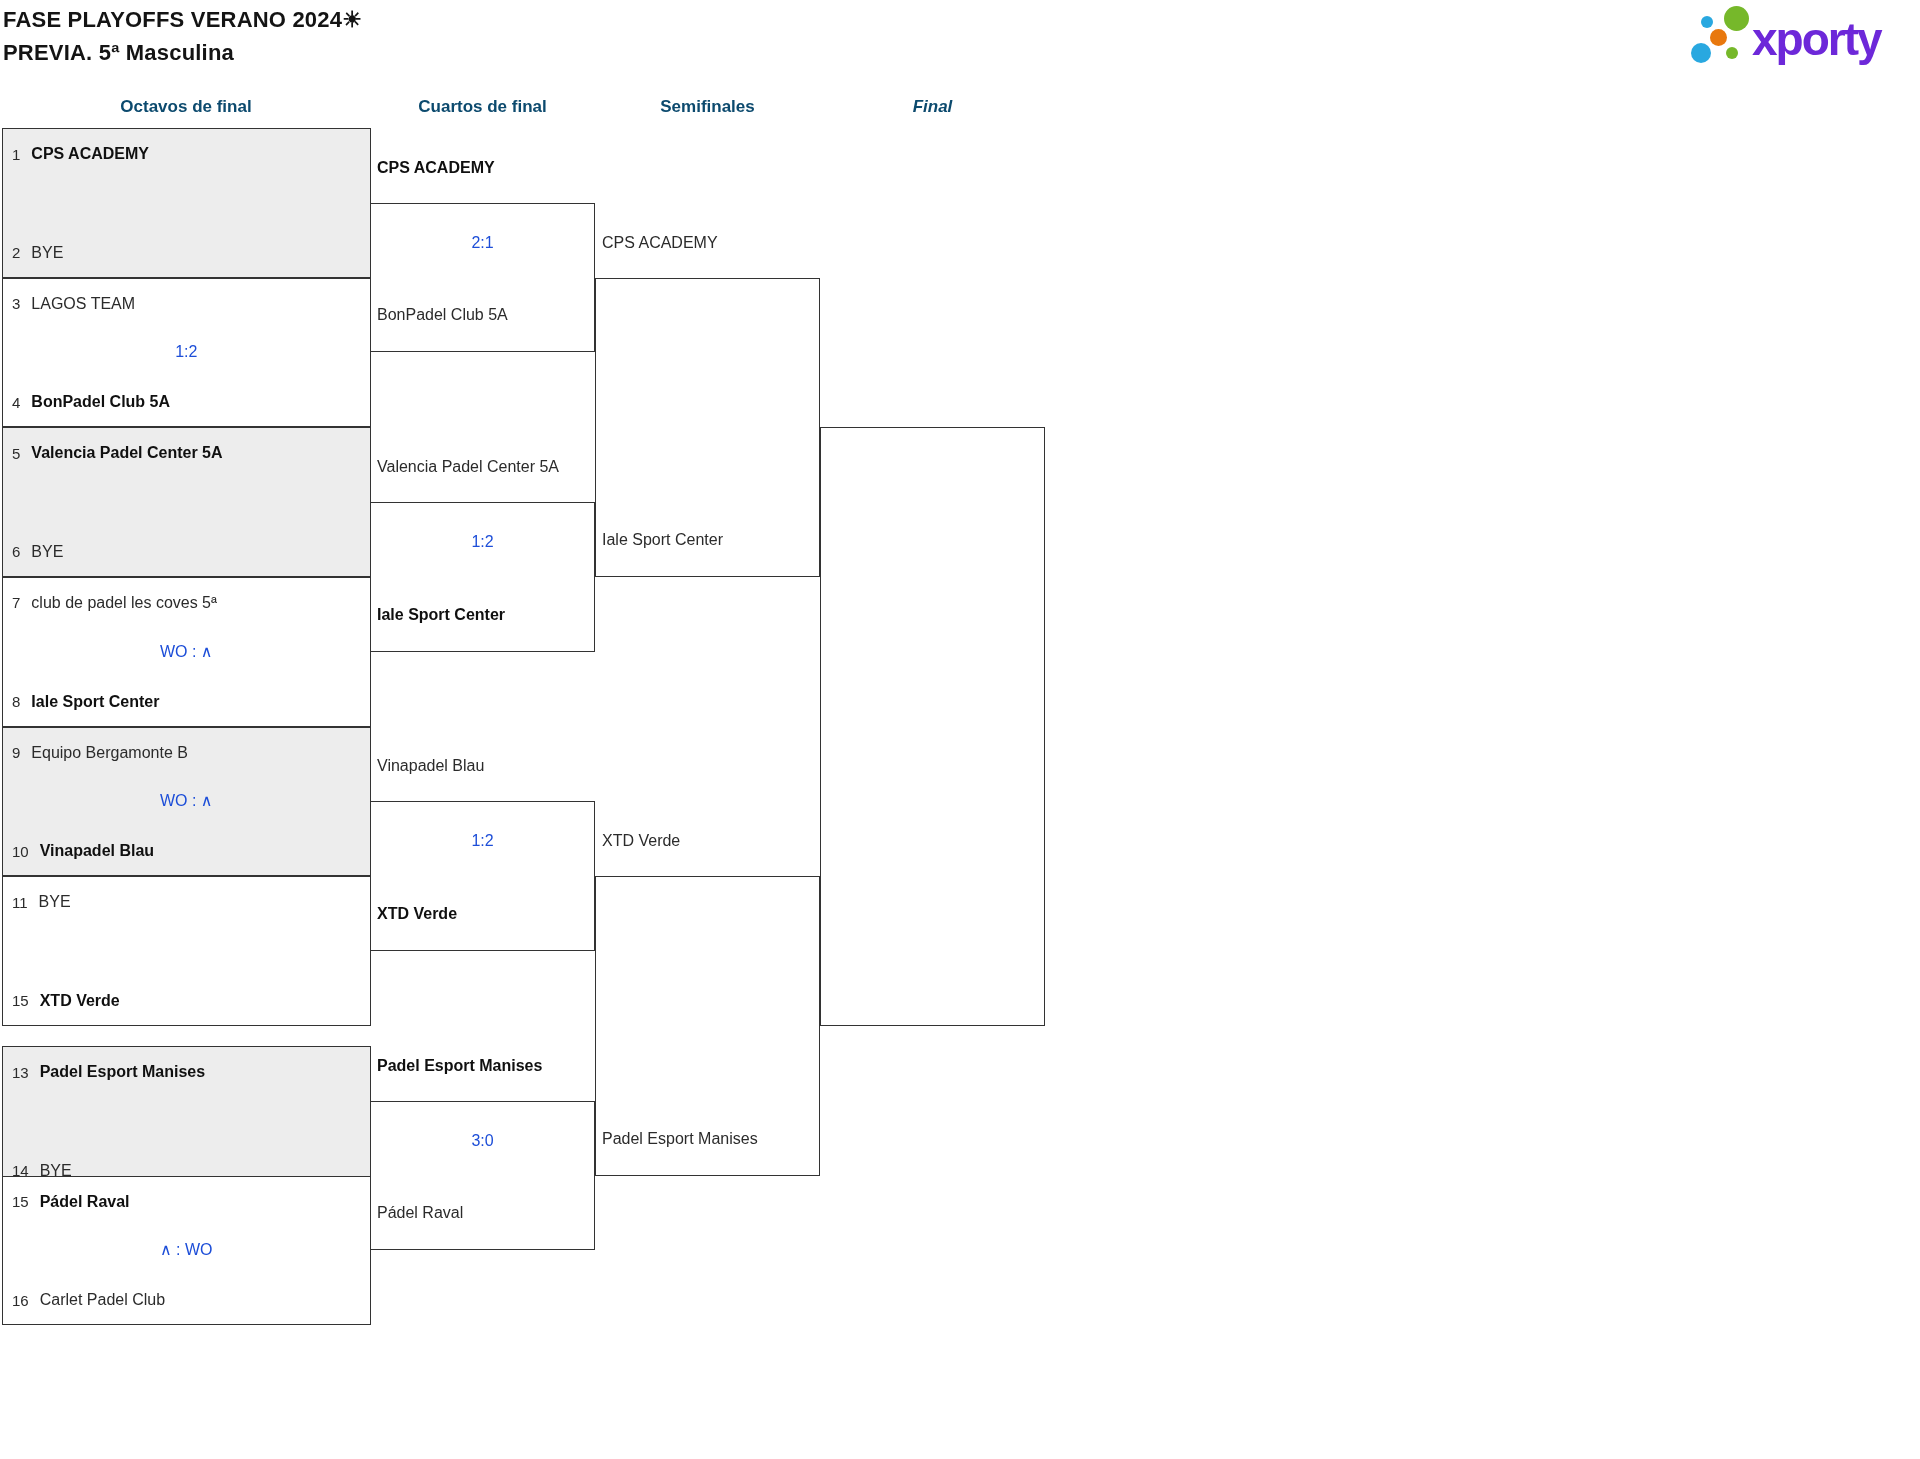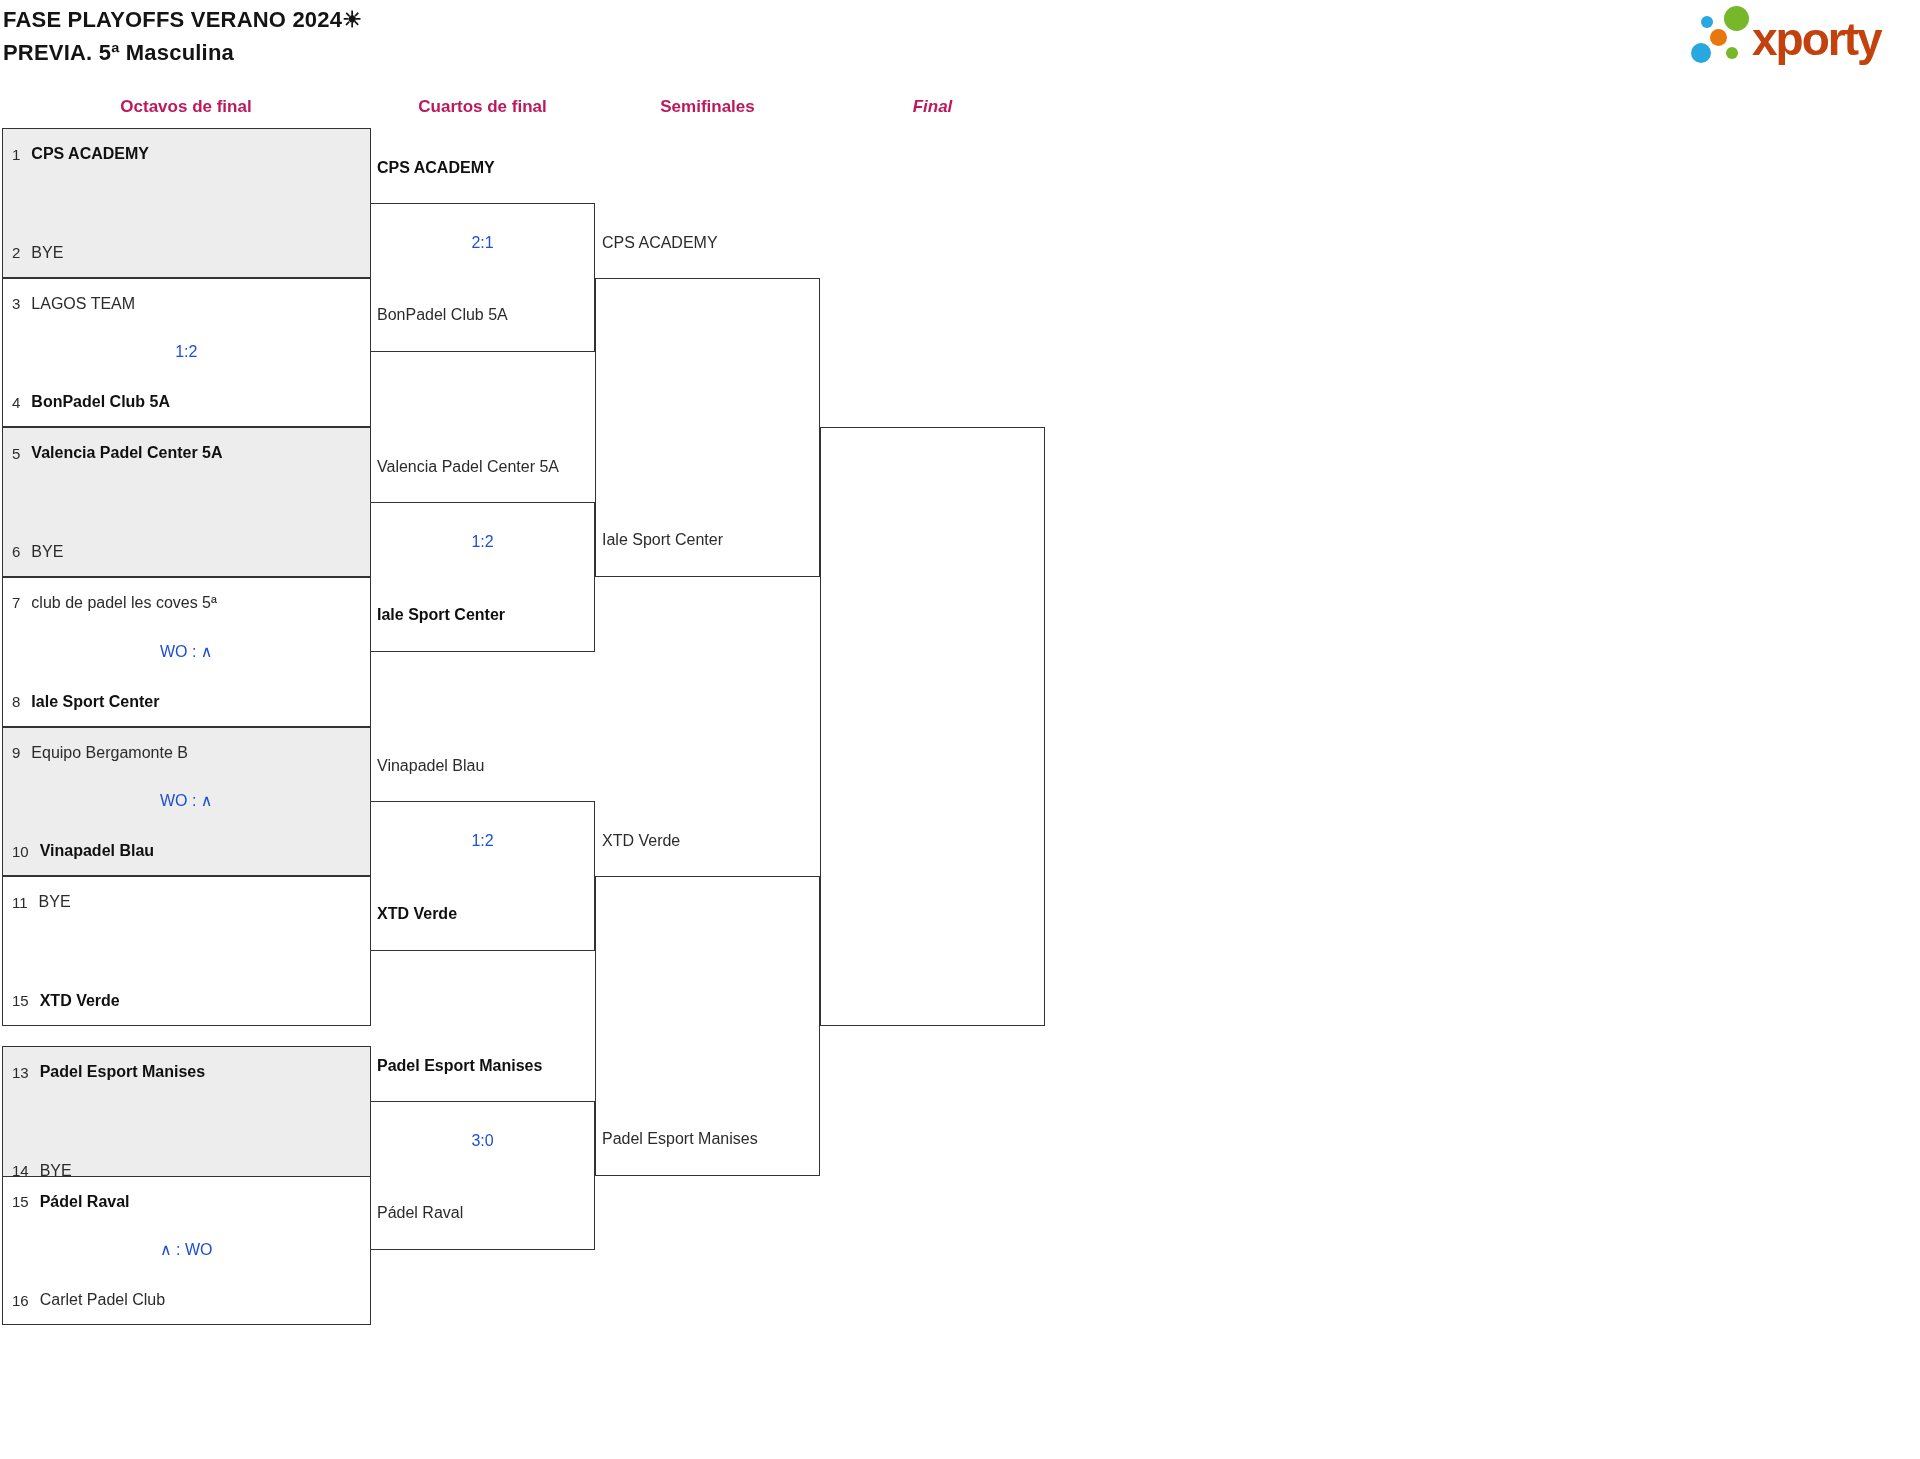--- a/index.html
+++ b/index.html
@@ -11,25 +11,25 @@
   .title{position:absolute;left:3px;top:3px;font-size:22px;line-height:33px;
          font-weight:700;color:#141414;letter-spacing:.2px;}
   .logo{position:absolute;left:1690px;top:5px;width:228px;height:64px;cursor:pointer;}
   .dot{position:absolute;border-radius:50%;}
   .d1{left:11px;top:11px;width:12px;height:12px;background:#29A8E0;}
   .d2{left:34px;top:1px;width:25px;height:25px;background:#76B82A;}
   .d3{left:20px;top:24px;width:17px;height:17px;background:#E8780D;}
   .d4{left:1px;top:38px;width:20px;height:20px;background:#29A8E0;}
   .d5{left:36px;top:42px;width:12px;height:12px;background:#76B82A;}
   .wordmark{position:absolute;left:62px;top:8px;font-size:46px;line-height:52px;
-            font-weight:700;color:#c2410c;letter-spacing:-2px;}
+            font-weight:700;color:#6d28d9;letter-spacing:-2px;}
 
   
   .rh{position:absolute;top:96px;height:22px;line-height:22px;text-align:center;
-      font-size:17px;font-weight:700;color:#be185d;}
+      font-size:17px;font-weight:700;color:#0c4a6e;}
 
   
   .m1{position:absolute;left:2px;width:368.5px;height:149.65px;box-sizing:border-box;
       border:1.5px solid #333;background:#ffffff;}
   .m1.g{background:#EDEDED;}
   .r1row{position:absolute;left:9px;right:8px;display:flex;align-items:center;
          gap:11px;height:22px;font-size:16px;}
   .r1row.t{top:14px;}
   .r1row.b{bottom:13px;}
   .num{font-size:15px;color:#2b2b2b;}

